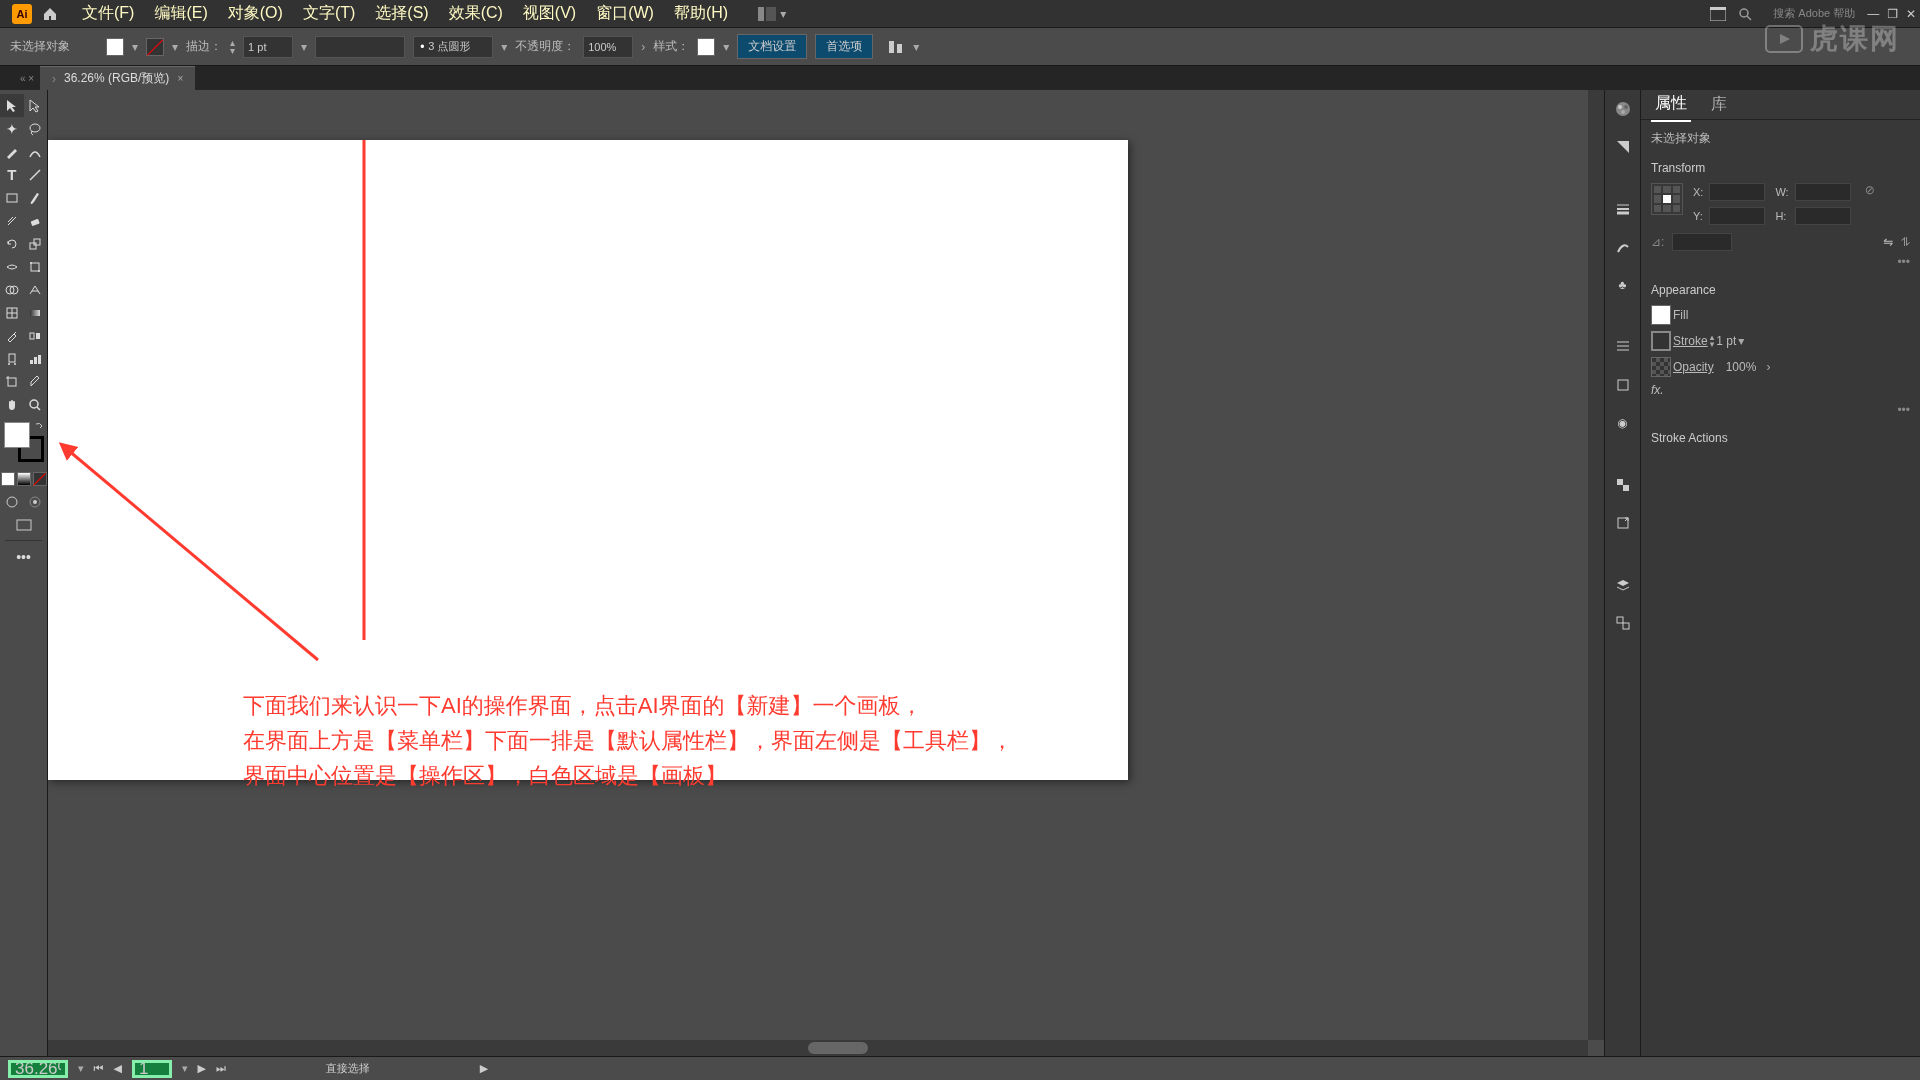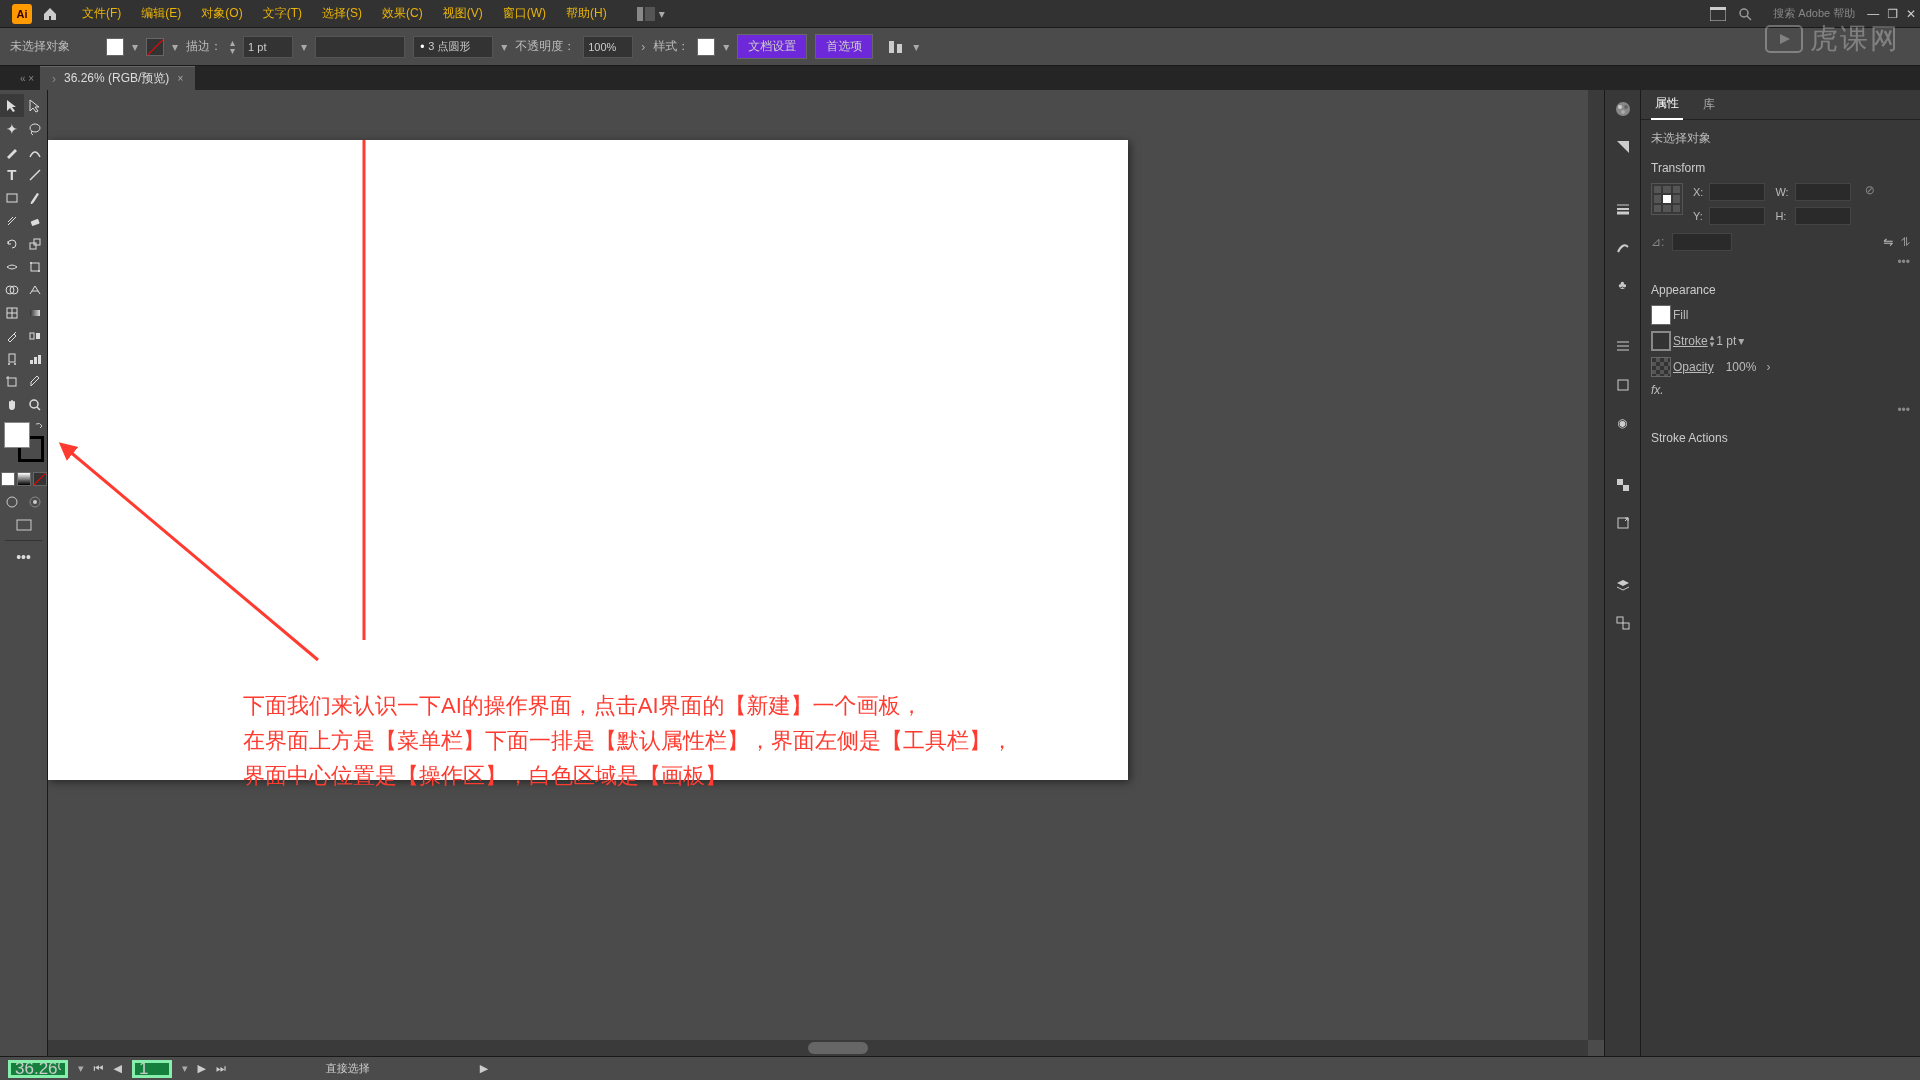--- a/index.html
+++ b/index.html
@@ -1,31 +1,31 @@
 <!DOCTYPE html>
 <html><head>
 <meta charset="utf-8">
 <style>
 *{margin:0;padding:0;box-sizing:border-box;font-family:"Microsoft YaHei",Arial,sans-serif;user-select:none}
 body{background:#323232;width:1920px;height:1080px;overflow:hidden;position:relative;color:#ccc;font-size:12px}
 .menubar{height:28px;background:#323232;display:flex;align-items:center;padding:0 4px;border-bottom:1px solid #1a1a1a}
 .ai-logo{width:20px;height:20px;background:#ff9a00;border-radius:3px;margin:0 8px;display:flex;align-items:center;justify-content:center;color:#330000;font-weight:bold;font-size:11px}
 .home-icon{width:20px;height:20px;margin-right:12px;display:flex;align-items:center;justify-content:center}
-.menu-item{padding:4px 10px;color:#eab308;cursor:pointer;font-size:12px}
+.menu-item{padding:4px 10px;color:#fef9c3;cursor:pointer;font-size:16px}
 .menu-spacer{flex:1}
 .search-box{display:flex;align-items:center;gap:21px;color:#888;margin-right:12px}
 .win-controls{display:flex;gap:8px;color:#ccc;align-items:center}
 .optbar{height:38px;background:#4b4b4b;border-bottom:1px solid #1a1a1a;display:flex;align-items:center;padding:0 10px;gap:8px;font-size:12px;color:#ccc}
 .opt-label{color:#bbb}
 .swatch{width:18px;height:18px;border:1px solid #666}
 .swatch.white{background:#fff}
 .swatch.none{background:#333;position:relative}
 .swatch.none::after{content:"";position:absolute;width:140%;height:1px;background:red;top:50%;left:-20%;transform:rotate(-45deg)}
 .input-box{background:#333;border:1px solid #555;color:#ccc;padding:2px 4px;width:50px;height:22px;font-size:11px}
-.opt-btn{background:#6d28d9;border:1px solid #666;padding:3px 10px;color:#ccc;font-size:12px}
+.opt-btn{background:#0c4a6e;border:1px solid #666;padding:3px 10px;color:#ccc;font-size:12px}
 .tabbar{height:24px;background:#252525;display:flex;align-items:center;padding-left:40px}
 .doc-tab{background:#4b4b4b;padding:3px 12px;color:#ddd;font-size:12px;display:flex;align-items:center;gap:8px;border-top:1px solid #666}
 .tab-close{color:#aaa;font-size:10px}
 .main{display:flex;height:calc(100% - 28px - 38px - 24px - 24px)}
 .toolbar{width:48px;background:#4b4b4b;border-right:1px solid #1a1a1a;display:flex;flex-direction:column;padding:4px 0;align-items:center}
 .tool-row{display:flex;width:100%}
 .tool{width:24px;height:23px;display:flex;align-items:center;justify-content:center;color:#ddd;cursor:pointer;font-size:14px}
 .tool.active{background:#3a3a3a}
 .tool-divider{height:1px;background:#333;width:80%;margin:4px 0}
 .fill-stroke{width:40px;height:40px;position:relative;margin:6px 0}
@@ -33,36 +33,36 @@
 .fs-stroke{width:26px;height:26px;background:#4b4b4b;border:3px solid #000;position:absolute;bottom:0;right:0}
 .color-mode{display:flex;gap:2px;margin:4px 0}
 .cm{width:14px;height:14px;border:1px solid #666}
 .canvas-area{flex:1;background:#4b4b4b;position:relative;overflow:hidden}
 .artboard{position:absolute;background:#ffffff;top:50px;left:0;width:1080px;height:640px;box-shadow:2px 2px 8px rgba(0,0,0,0.5)}
 .annotation{position:absolute;color:#ff3b30;font-size:22px;line-height:1.6;font-weight:500}
 .panel-strip{width:36px;background:#383838;border-left:1px solid #1a1a1a;display:flex;flex-direction:column;align-items:center;padding-top:8px;gap:16px}
 .panel-strip .pi{width:22px;height:22px;display:flex;align-items:center;justify-content:center;color:#ccc;cursor:pointer}
 .props-panel{width:280px;background:#383838;border-left:1px solid #1a1a1a;display:flex;flex-direction:column}
 .panel-tabs{height:30px;display:flex;align-items:center;padding:0 10px;gap:16px;border-bottom:1px solid #222}
-.ptab{color:#aaa;font-size:12px;padding:6px 4px}
+.ptab{color:#aaa;font-size:16px;padding:6px 4px}
 .ptab.active{color:#fff;border-bottom:2px solid #fff}
 .panel-body{padding:10px;color:#bbb;font-size:12px}
 .panel-section{margin-bottom:14px}
 .sec-title{color:#ccc;margin-bottom:8px;font-size:12px}
 .transform-grid{display:flex;gap:10px;align-items:flex-start}
 .ref-point{width:32px;height:32px;display:grid;grid-template-columns:repeat(3,1fr);grid-template-rows:repeat(3,1fr);gap:2px;border:1px solid #555;padding:2px}
 .ref-point div{background:#555}
 .tf-fields{display:grid;grid-template-columns:auto 60px auto 60px;gap:6px;align-items:center;font-size:11px}
 .tf-fields input{background:#2a2a2a;border:1px solid #444;color:#888;width:56px;height:18px;font-size:10px;padding:0 4px}
 .appearance-row{display:flex;align-items:center;gap:2px;margin:6px 0}
 .appearance-row .sw{width:20px;height:20px;border:1px solid #666}
 .statusbar{height:24px;background:#4b4b4b;border-top:1px solid #1a1a1a;display:flex;align-items:center;padding:0 8px;gap:10px;font-size:11px;color:#ccc}
 .sb-input{background:#15803d;border:3px solid #86efac;color:#ccc;padding:1px 4px;width:60px;height:18px;font-size:17px}
 .arrow{pointer-events:none}
-.watermark{position:absolute;top:20px;right:20px;color:rgba(255,255,255,0.3);font-size:28px;font-weight:normal;letter-spacing:2px;display:flex;align-items:center;gap:6px}
+.watermark{position:absolute;top:20px;right:20px;color:rgba(255,255,255,0.3);font-size:28px;font-weight:bold;letter-spacing:2px;display:flex;align-items:center;gap:6px}
 svg{display:block}
 .scrollbar-v{position:absolute;right:0;top:0;bottom:16px;width:16px;background:#3a3a3a}
 .scrollbar-h{position:absolute;left:0;right:16px;bottom:0;height:16px;background:#3a3a3a}
 .thumb-h{position:absolute;height:12px;background:#666;border-radius:6px;top:2px;left:760px;width:60px}
 </style>
 </head>
 <body>
 
 <div class="menubar">
   <div class="ai-logo">Ai</div>

